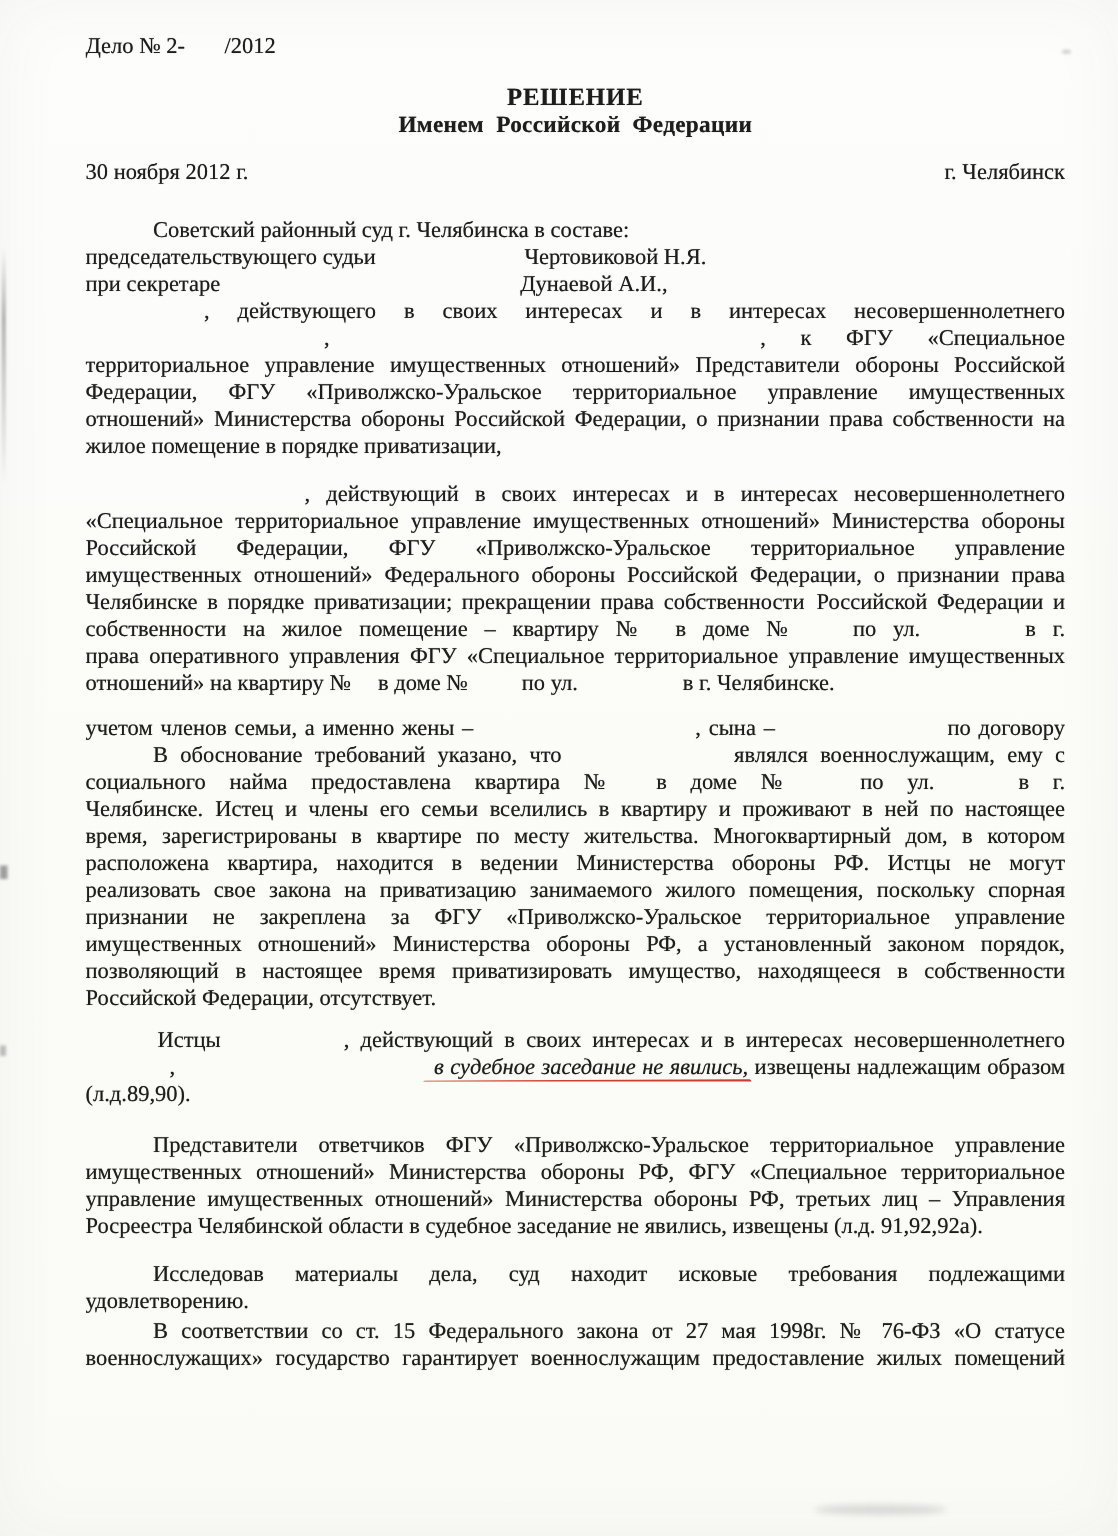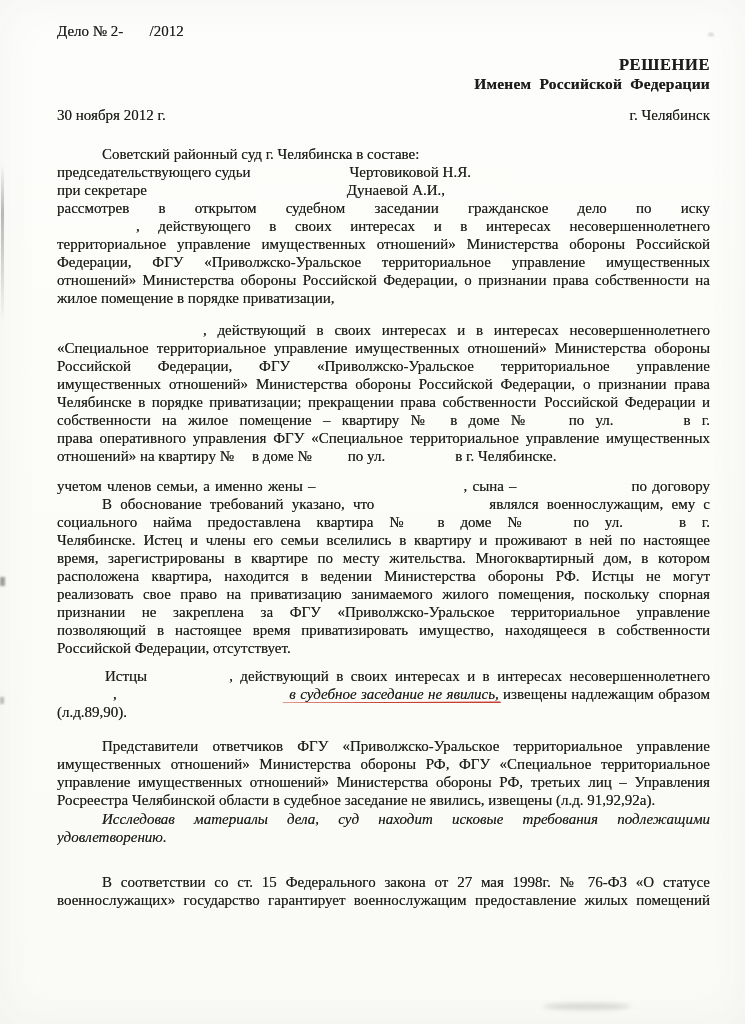--- a/index.html
+++ b/index.html
@@ -8,34 +8,34 @@
     padding:22px 35px 0 57px;overflow:hidden;
     background:linear-gradient(180deg,#fdfdfb 0%,#fbfbf8 60%,#fafaf7 100%);
     box-shadow:inset 0 0 45px rgba(80,80,70,.05);
     font-family:"Liberation Serif","DejaVu Serif",serif;
     font-size:15px;line-height:18px;color:#1d1d1b;
     text-shadow:0 0 .5px rgba(45,45,42,.75);
   }
   .ln{height:18px;overflow:hidden;}
   .j{text-align:justify;text-align-last:justify;}
   .gap{display:inline-block;height:1px;vertical-align:baseline;}
-  .center{text-align:right;}
+  .center{text-align:center;}
   .bold{font-weight:bold;}
   .case{height:18px;}
   .title{margin-top:15px;font-size:16.5px;line-height:19px;letter-spacing:.6px;height:19px;}
   .subtitle{font-size:15.5px;line-height:19px;height:19px;letter-spacing:.2px;}
   .daterow{display:flex;justify-content:space-between;margin-top:13px;height:18px;}
   .intro{margin-top:21px;}
   .ustanovil{margin-top:7px;height:18px;letter-spacing:.4px;}
   .claim{margin-top:14px;}
   .basis{margin-top:12px;}
   .istcy{margin-top:10px;}
   .defendants{margin-top:16px;}
-  .conclusion{margin-top:1px;font-style:italic;}
-  .law{margin-top:27px;}
+  .conclusion{margin-top:14px;}
+  .law{margin-top:2px;}
   .redline{position:relative;font-style:italic;}
   .redline::after{
     content:"";position:absolute;left:-7px;right:-3px;bottom:-3px;height:3.5px;
     background:#c5301f;border-radius:2px/3px;transform:rotate(-.25deg);
     box-shadow:0 1px 1px rgba(197,48,31,.4),-2px 2px 1px -1px rgba(197,48,31,.55);
     opacity:.92;
   }
   .art-left-streak{position:absolute;left:1px;top:165px;width:3px;height:158px;
     background:linear-gradient(to bottom,rgba(130,130,130,0),rgba(105,105,105,.45) 30%,rgba(120,120,120,.22) 70%,rgba(130,130,130,0));
     filter:blur(.6px);}
@@ -56,49 +56,50 @@
 
   <div class="daterow">
     <span>30 ноября 2012 г.</span>
     <span>г. Челябинск</span>
   </div>
 
   <div class="intro">
       <div class="ln"><span class="gap" style="width: 45px;"></span>Советский районный суд г. Челябинска в составе:</div>
       <div class="ln">председательствующего судьи<span class="gap" style="width: 99px;"></span>Чертовиковой Н.Я.</div>
       <div class="ln">при секретаре<span class="gap" style="width: 200px;"></span>Дунаевой А.И.,</div>
-      <div class="ln j">рассмотрев в открытом судебном заседании гражданское дело по иску</div>
       <div class="ln j"><span class="gap" style="width: 79px;"></span>, действующего в своих интересах и в интересах несовершеннолетнего</div>
-      <div class="ln j">территориальное управление имущественных отношений» Министерства обороны Российской</div>
+      <div class="ln j"><span class="gap" style="width: 159px;"></span>,<span class="gap" style="width: 287px;"></span>, к ФГУ «Специальное</div>
+      <div class="ln j">территориальное управление имущественных отношений» Представители обороны Российской</div>
       <div class="ln j">Федерации, ФГУ «Приволжско-Уральское территориальное управление имущественных</div>
       <div class="ln j">отношений» Министерства обороны Российской Федерации, о признании права собственности на</div>
       <div class="ln">жилое помещение в порядке приватизации,</div>
     </div>
 
 
   <div class="claim">
       <div class="ln j"><span class="gap" style="width: 146px;"></span>, действующий в своих интересах и в интересах несовершеннолетнего</div>
       <div class="ln j">«Специальное территориальное управление имущественных отношений» Министерства обороны</div>
       <div class="ln j">Российской Федерации, ФГУ «Приволжско-Уральское территориальное управление</div>
-      <div class="ln j">имущественных отношений» Министерства обороны Российской Федерации, о признании права</div>
+      <div class="ln j">имущественных отношений» Федерального обороны Российской Федерации, о признании права</div>
       <div class="ln j">Челябинске в порядке приватизации; прекращении права собственности<span class="gap" style="width: 8px;"></span>Российской Федерации и</div>
       <div class="ln j">собственности на жилое помещение – квартиру №<span class="gap" style="width: 18px;"></span>в доме №<span class="gap" style="width: 36px;"></span>по ул.<span class="gap" style="width: 70px;"></span>в г.</div>
       <div class="ln j">права оперативного управления ФГУ «Специальное территориальное управление имущественных</div>
       <div class="ln">отношений» на квартиру №<span class="gap" style="width: 18px;"></span>в доме №<span class="gap" style="width: 36px;"></span>по ул.<span class="gap" style="width: 70px;"></span>в г. Челябинске.</div>
     </div>
 
   <div class="basis">
       <div class="ln j">учетом членов семьи, а именно жены –<span class="gap" style="width: 148px;"></span>, сына –<span class="gap" style="width: 115px;"></span>по договору</div>
       <div class="ln j"><span class="gap" style="width: 45px;"></span>В обоснование требований указано, что<span class="gap" style="width: 115px;"></span>являлся военнослужащим, ему с</div>
       <div class="ln j">социального найма предоставлена квартира №<span class="gap" style="width: 22px;"></span>в доме №<span class="gap" style="width: 40px;"></span>по ул.<span class="gap" style="width: 56px;"></span>в г.</div>
       <div class="ln j">Челябинске.<span class="gap" style="width: 8px;"></span>Истец и члены его семьи вселились в квартиру и проживают в ней по настоящее</div>
       <div class="ln j">время, зарегистрированы в квартире по месту жительства. Многоквартирный дом, в котором</div>
       <div class="ln j">расположена квартира, находится в ведении Министерства обороны РФ. Истцы не могут</div>
-      <div class="ln j">реализовать свое право на приватизацию занимаемого жилого помещения, поскольку спорная</div>
+      <div class="ln j">реализовать свое закона на приватизацию занимаемого жилого помещения, поскольку спорная</div>
       <div class="ln j">признании не закреплена за ФГУ «Приволжско-Уральское территориальное управление</div>
+      <div class="ln j">имущественных отношений» Министерства обороны РФ, а установленный законом порядок,</div>
       <div class="ln j">позволяющий в настоящее время приватизировать имущество, находящееся в собственности</div>
       <div class="ln">Российской Федерации, отсутствует.</div>
     </div>
 
   <div class="istcy">
     <div>
         <div class="ln j"><span class="gap" style="width: 48px;"></span>Истцы<span class="gap" style="width: 82px;"></span>, действующий в своих интересах и в интересах несовершеннолетнего</div>
       </div>
     <div class="ln j"><span>&nbsp;&nbsp;&nbsp;&nbsp;&nbsp;&nbsp;&nbsp;&nbsp;&nbsp;&nbsp;&nbsp;&nbsp;&nbsp;,&nbsp;&nbsp;&nbsp;&nbsp;&nbsp;&nbsp;&nbsp;&nbsp;&nbsp;&nbsp;&nbsp;&nbsp;&nbsp;&nbsp;&nbsp;&nbsp;&nbsp;&nbsp;&nbsp;&nbsp;&nbsp;&nbsp;&nbsp;&nbsp;&nbsp;&nbsp;&nbsp;&nbsp;&nbsp;&nbsp;&nbsp;&nbsp;&nbsp;&nbsp;&nbsp;&nbsp;&nbsp;&nbsp;&nbsp;&nbsp;</span><span class="redline">в судебное заседание не явились,</span><span> извещены надлежащим образом</span></div>
     <div>

